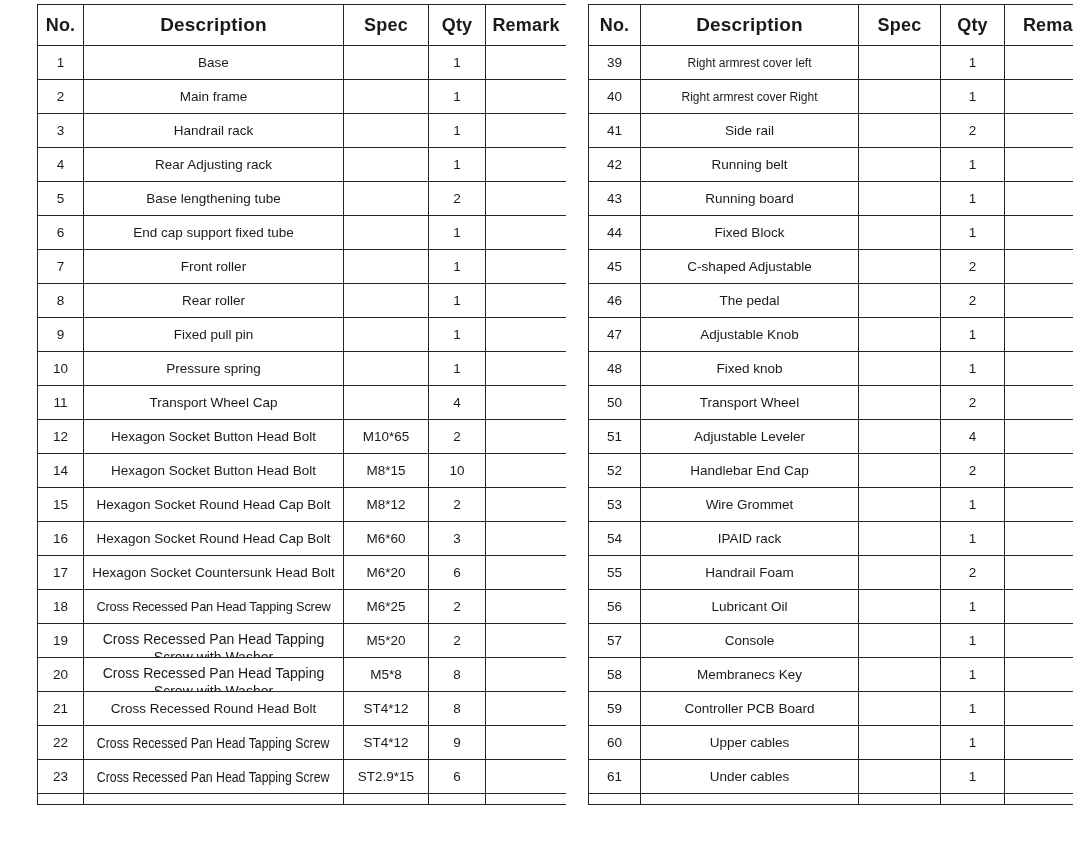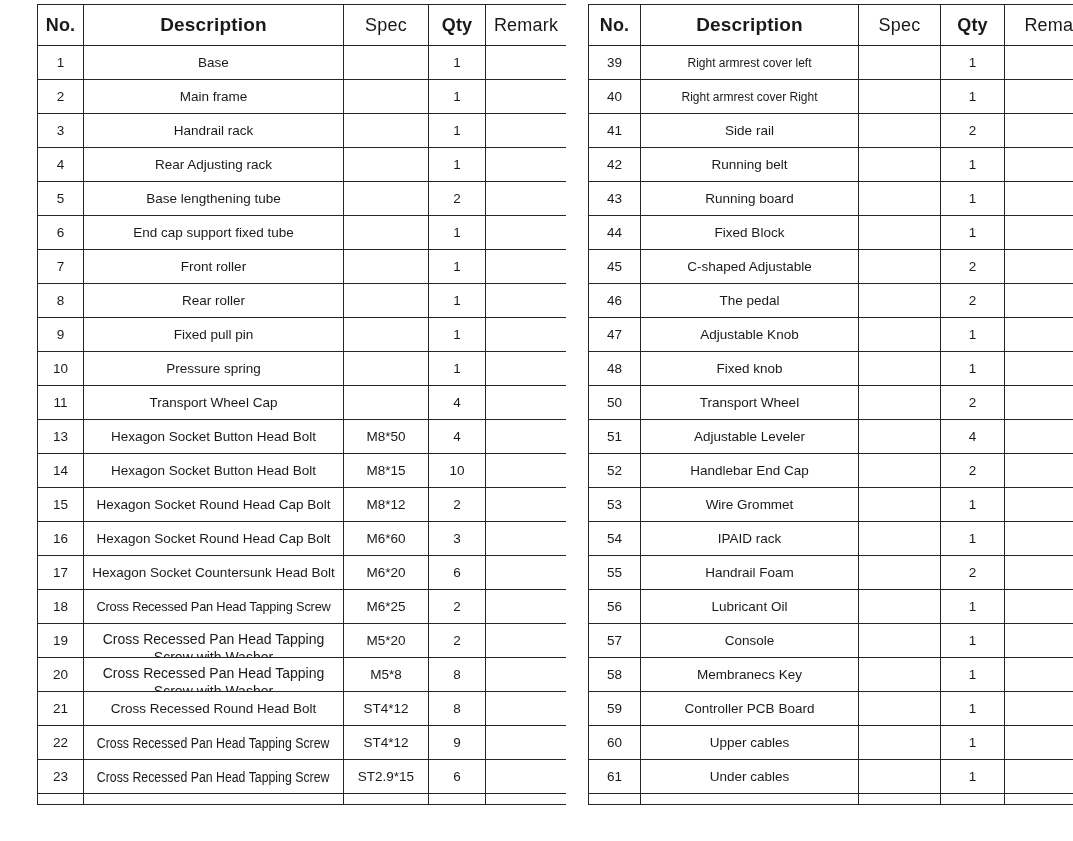--- a/index.html
+++ b/index.html
@@ -35,21 +35,21 @@
     border: 1.5px solid #262626;
     padding: 0;
     text-align: center;
     vertical-align: middle;
     overflow: hidden;
     background: #ffffff;
   }
   .parts thead th {
     height: 40px;
     font-size: 18px;
-    font-weight: normal;
+    font-weight: bold;
     letter-spacing: 0.2px;
   }
   .parts thead th.hdr-bold { font-weight: bold; }
   .parts thead th.hdr-desc { font-size: 19px; font-weight: bold; text-align: center; }
 
   .parts tbody td { height: 33px; font-size: 13.5px; }
   .parts td.spec  { font-size: 13.5px; }
 
   .desc-inner {
     height: 33px;
@@ -225,28 +225,28 @@
             <td class="desc">
               <div class="desc-inner">
                 <span class="desc-text">Transport Wheel Cap</span>
               </div>
             </td>
             <td class="spec"></td>
             <td class="qty">4</td>
             <td class="remark"></td>
           </tr>
           <tr>
-            <td class="no">13</td>
+            <td class="no">12</td>
             <td class="desc">
               <div class="desc-inner">
                 <span class="desc-text">Hexagon Socket Button Head Bolt</span>
               </div>
             </td>
-            <td class="spec">M8*50</td>
-            <td class="qty">4</td>
+            <td class="spec">M10*65</td>
+            <td class="qty">2</td>
             <td class="remark"></td>
           </tr>
           <tr>
             <td class="no">14</td>
             <td class="desc">
               <div class="desc-inner">
                 <span class="desc-text">Hexagon Socket Button Head Bolt</span>
               </div>
             </td>
             <td class="spec">M8*15</td>

